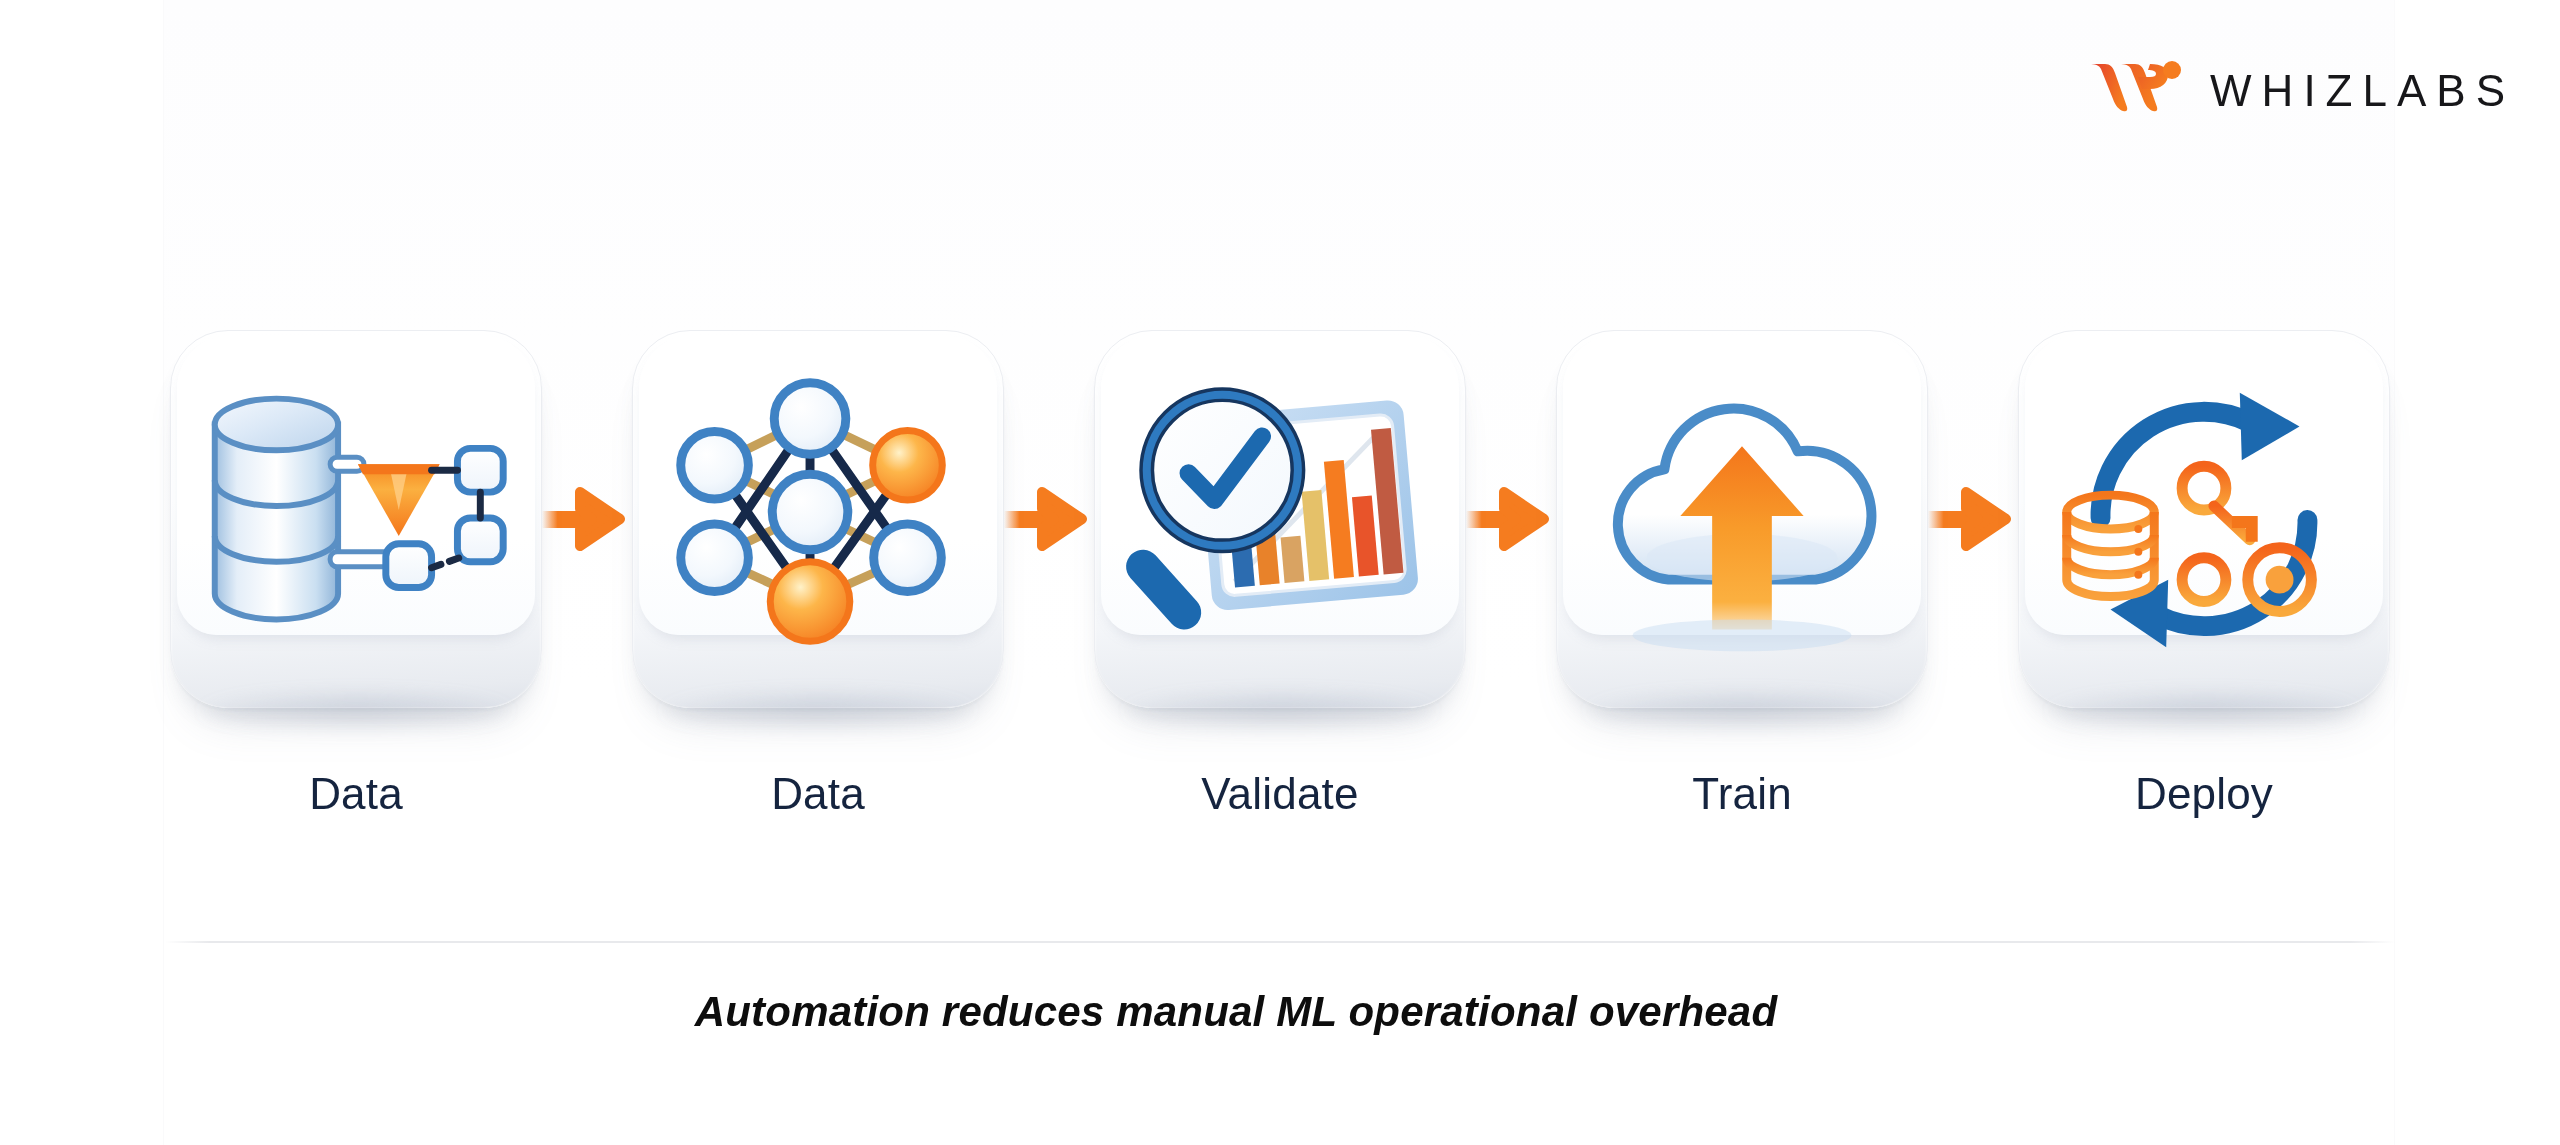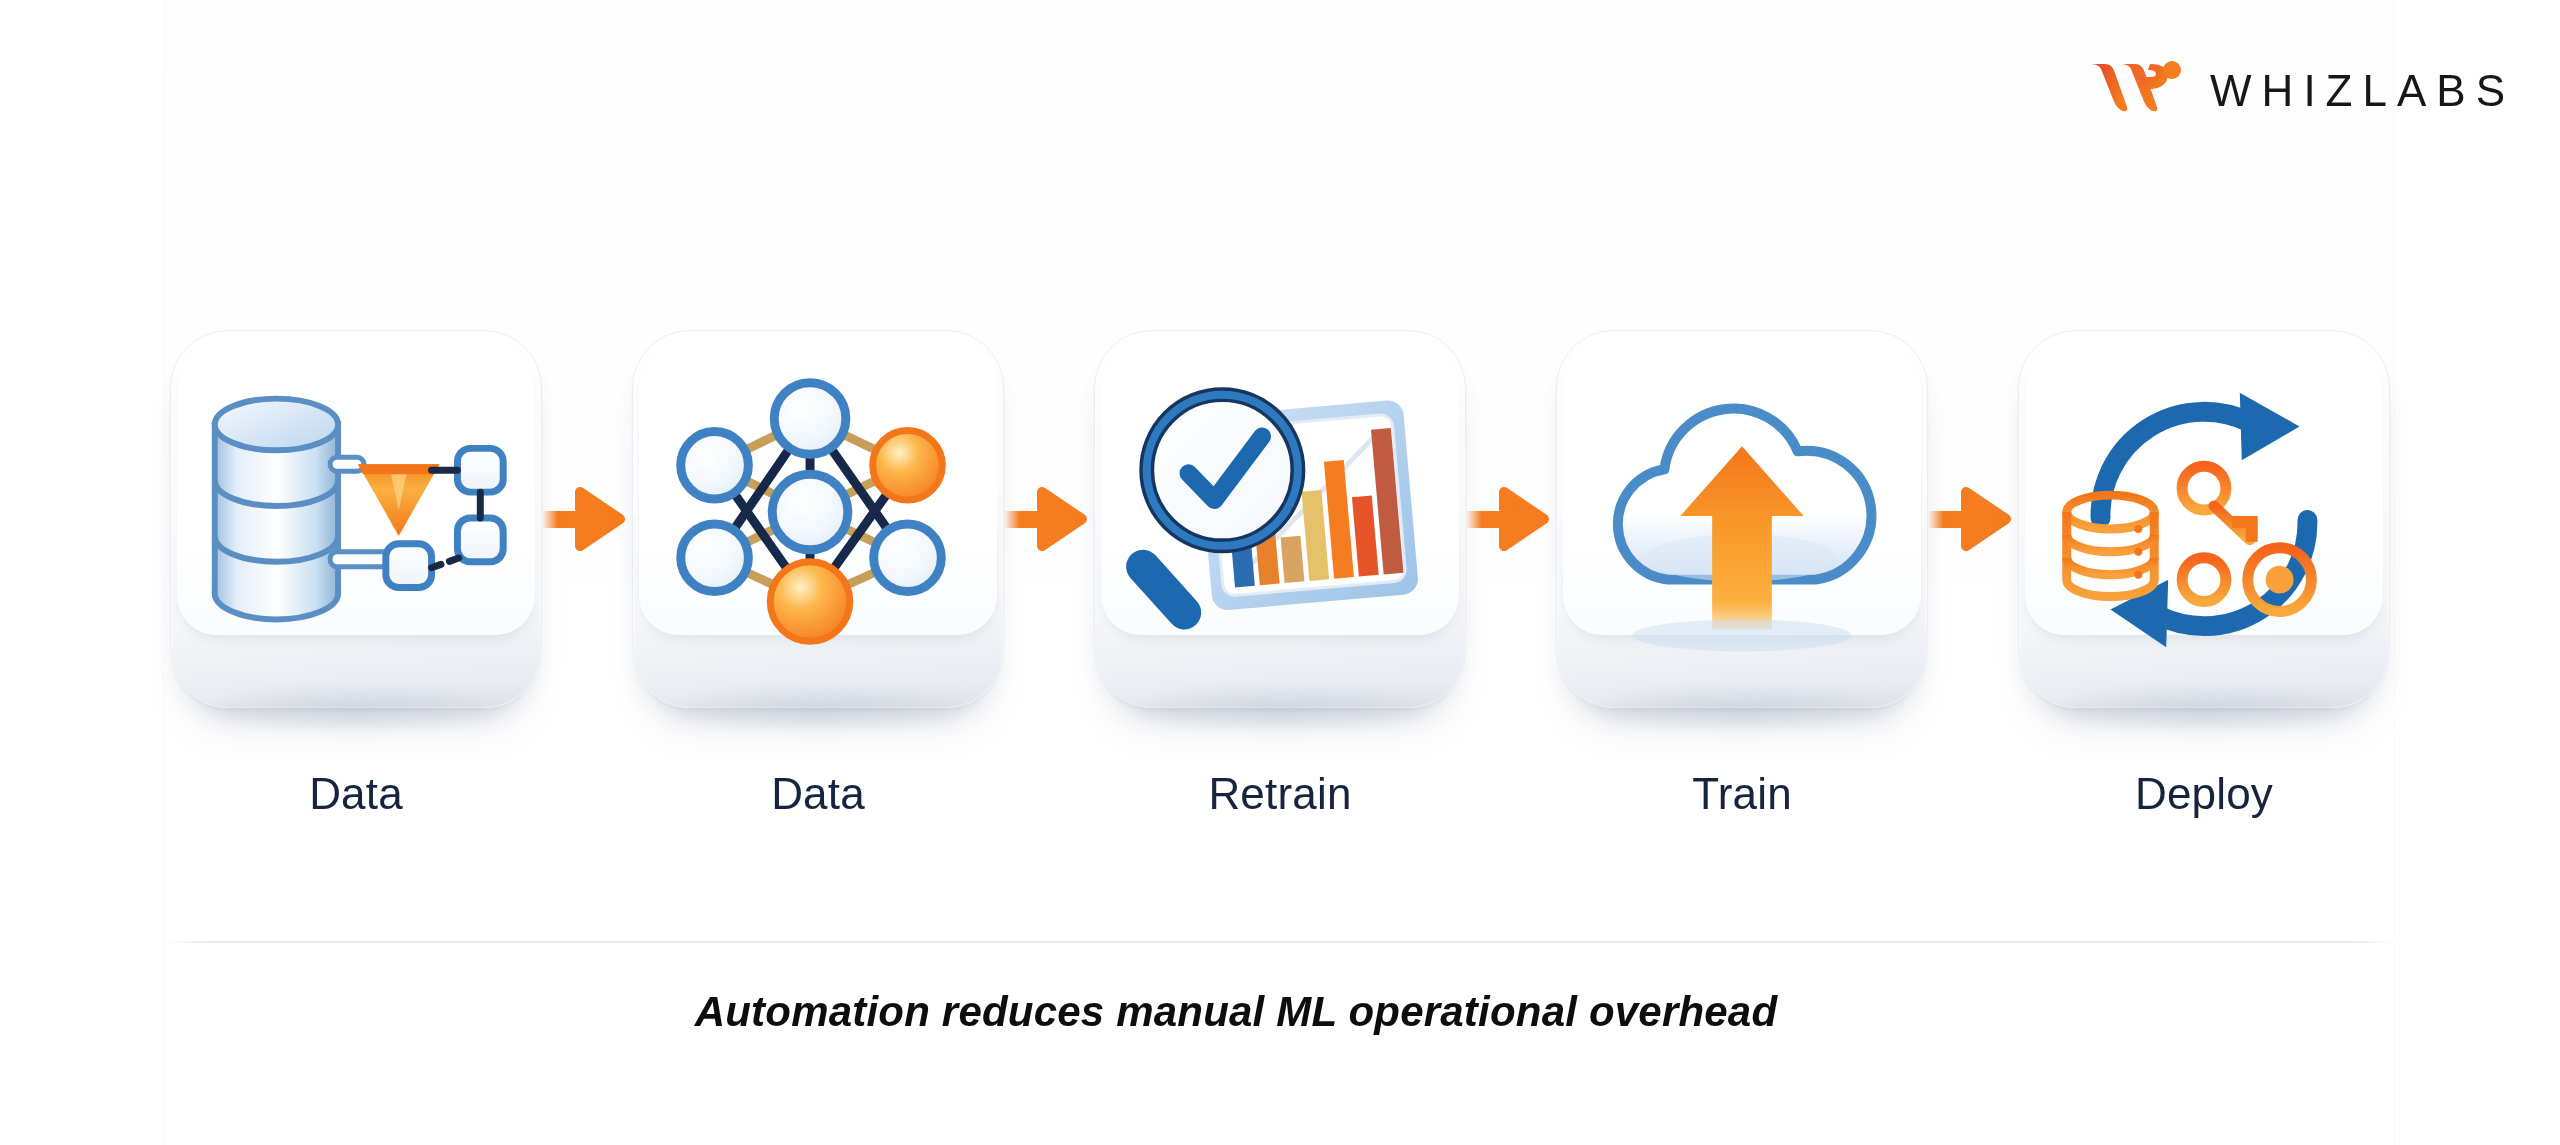--- a/index.html
+++ b/index.html
@@ -274,21 +274,21 @@
         </g>
 
         <g>
           <rect x="52" y="212" width="34" height="96" rx="17" transform="rotate(-42 69 260)" fill="#1C69AF"></rect>
           <circle cx="128" cy="140" r="76" fill="url(#lens)" stroke="#16365F" stroke-width="15"></circle>
           <circle cx="128" cy="140" r="76" fill="none" stroke="#2E7AC0" stroke-width="8"></circle>
           <path d="M94 143 L120 170 L168 106" fill="none" stroke="#1C69AF" stroke-width="18" stroke-linecap="round" stroke-linejoin="round"></path>
         </g>
       </svg>
     </div>
-    <div class="stage-label">Retrain</div>
+    <div class="stage-label">Validate</div>
   </div>
 
   <div class="connector">
     <svg width="90" height="70" viewBox="0 0 90 70">
       <rect x="0" y="27" width="52" height="17" fill="url(#ar1)"></rect>
       <path d="M38 8 L78 35 L38 62 L38 45 L50 35 L38 25 Z" fill="#F57C1F" stroke="#F57C1F" stroke-width="10" stroke-linejoin="round"></path>
     </svg>
   </div>
 
   <div class="stage">

